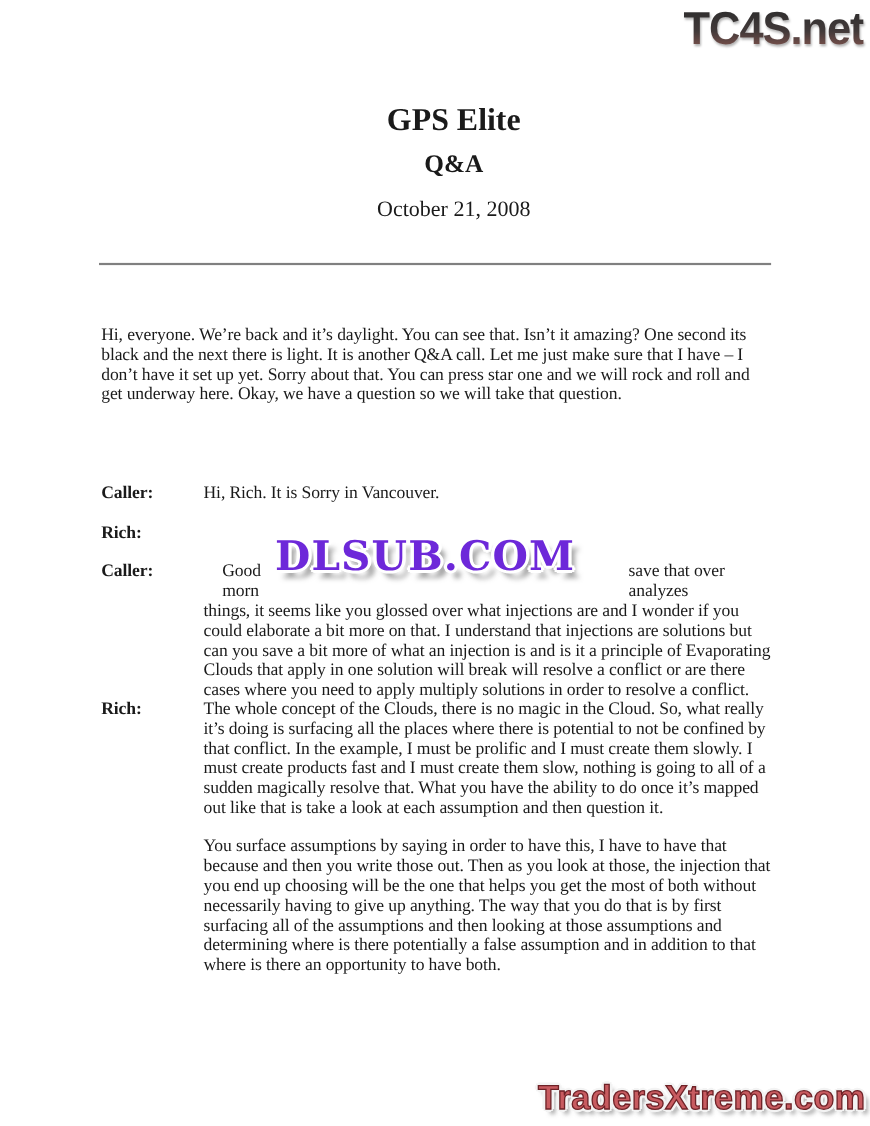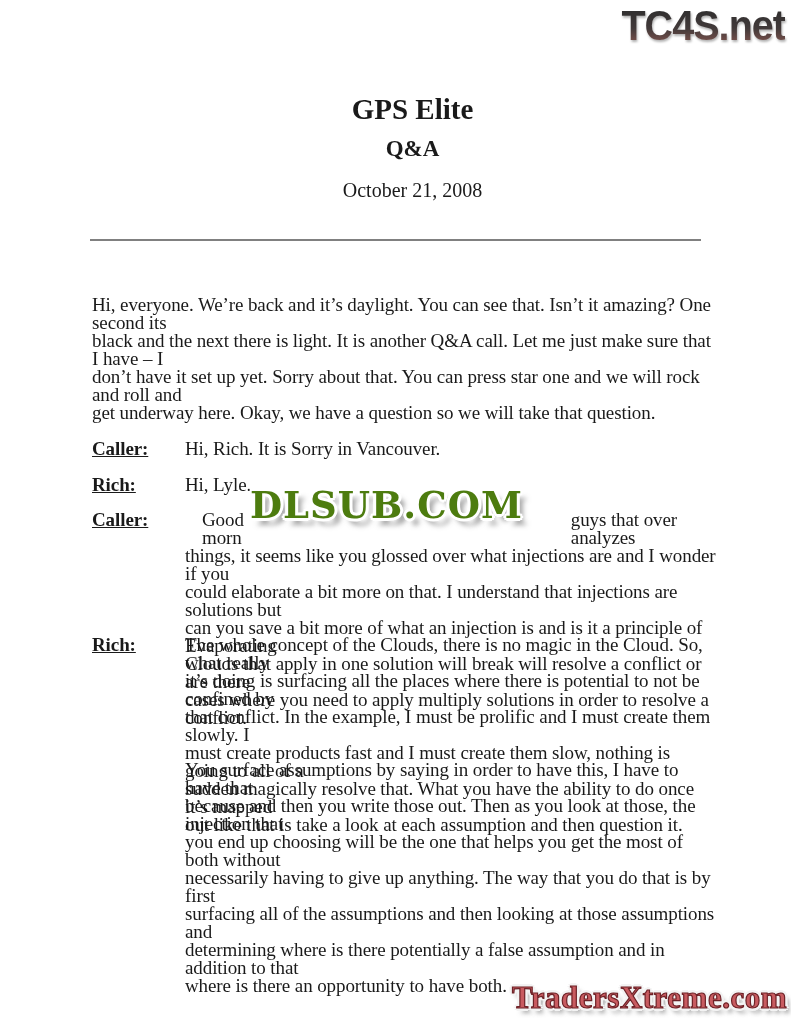--- a/index.html
+++ b/index.html
@@ -43,21 +43,21 @@
       -2px -2px 0 #ffffff,  2px -2px 0 #ffffff,
       -2px  2px 0 #ffffff,  2px  2px 0 #ffffff,
       -3px  0   0 #ffffff,  3px  0   0 #ffffff,
        0   -3px 0 #ffffff,  0    3px 0 #ffffff,
        6px  7px 5px rgba(90,90,90,0.55);
   }
 
   .wm-bottomright {
     position: absolute;
     top: 980px; right: 4px;
-    font-family: Liberation Serif, serif;
+    font-family: Liberation Sans, sans-serif;
     font-weight: bold;
     font-size: 31px;
     letter-spacing: 0.5px;
     white-space: nowrap;
     -webkit-text-stroke: 1.2px #6e2227;
     text-shadow:
       -2px -2px 0 #f3f3f3,  2px -2px 0 #f3f3f3,
       -2px  2px 0 #f3f3f3,  2px  2px 0 #f3f3f3,
       -3px  0   0 #f3f3f3,  3px  0   0 #f3f3f3,
        0   -3px 0 #f3f3f3,  0    3px 0 #f3f3f3,
@@ -77,42 +77,41 @@
 
   .rule {
     position: absolute;
     top: 239px; left: 90px;
     width: 611px; height: 2px;
     background: #808080;
   }
 
   
   .bodytext {
-    font-size: 19px;
+    font-size: 16px;
     line-height: 18px;
     letter-spacing: -0.1px;
   }
   .lines { white-space: pre-line; }
 
   .intro {
     position: absolute;
     left: 92px; top: 296px;
     width: 625px;
   }
 
   .dlg-row {
     position: absolute;
     left: 92px;
     width: 625px;
     display: flex;
   }
   .dlg-label {
     flex: 0 0 93px;
     font-weight: bold;
-    text-decoration: underline;
   }
   .dlg-text { flex: 1; }
 
   .row-1 { top: 440px; }
   .row-2 { top: 476px; }
   .row-3 { top: 511px; }
   .row-4 { top: 636px; }
 
   .para2 {
     position: absolute;
@@ -141,30 +140,29 @@
 don’t have it set up yet. Sorry about that. You can press star one and we will rock and roll and
 get underway here. Okay, we have a question so we will take that question.</div>
 
 <div class="dlg-row row-1 bodytext">
   <div class="dlg-label">Caller:</div>
   <div class="dlg-text lines">Hi, Rich. It is Sorry in Vancouver.</div>
 </div>
 
 <div class="dlg-row row-2 bodytext">
   <div class="dlg-label">Rich:</div>
-  <div class="dlg-text lines">Hi, Lyle.</div>
 </div>
 
 <div class="dlg-row row-3 bodytext">
   <div class="dlg-label">Caller:</div>
   <div class="dlg-text">
     <div class="obscured-line">
       <span>Good morn</span>
       <span class="obscured-gap"></span>
-      <span>guys that over analyzes</span>
+      <span>save that over analyzes</span>
     </div>
     <div class="lines">things, it seems like you glossed over what injections are and I wonder if you
 could elaborate a bit more on that. I understand that injections are solutions but
 can you save a bit more of what an injection is and is it a principle of Evaporating
 Clouds that apply in one solution will break will resolve a conflict or are there
 cases where you need to apply multiply solutions in order to resolve a conflict.</div>
   </div>
 </div>
 
 <div class="dlg-row row-4 bodytext">
@@ -178,14 +176,14 @@
 </div>
 
 <div class="para2 bodytext lines">You surface assumptions by saying in order to have this, I have to have that
 because and then you write those out. Then as you look at those, the injection that
 you end up choosing will be the one that helps you get the most of both without
 necessarily having to give up anything. The way that you do that is by first
 surfacing all of the assumptions and then looking at those assumptions and
 determining where is there potentially a false assumption and in addition to that
 where is there an opportunity to have both.</div>
 
-<div class="wm-center" style="color: #4d7c0f;">DLSUB.COM</div>
+<div class="wm-center" style="color: #6d28d9;">DLSUB.COM</div>
 <div class="wm-bottomright" style="color: rgb(200, 91, 96);">TradersXtreme.com</div>
 
 </body></html>

